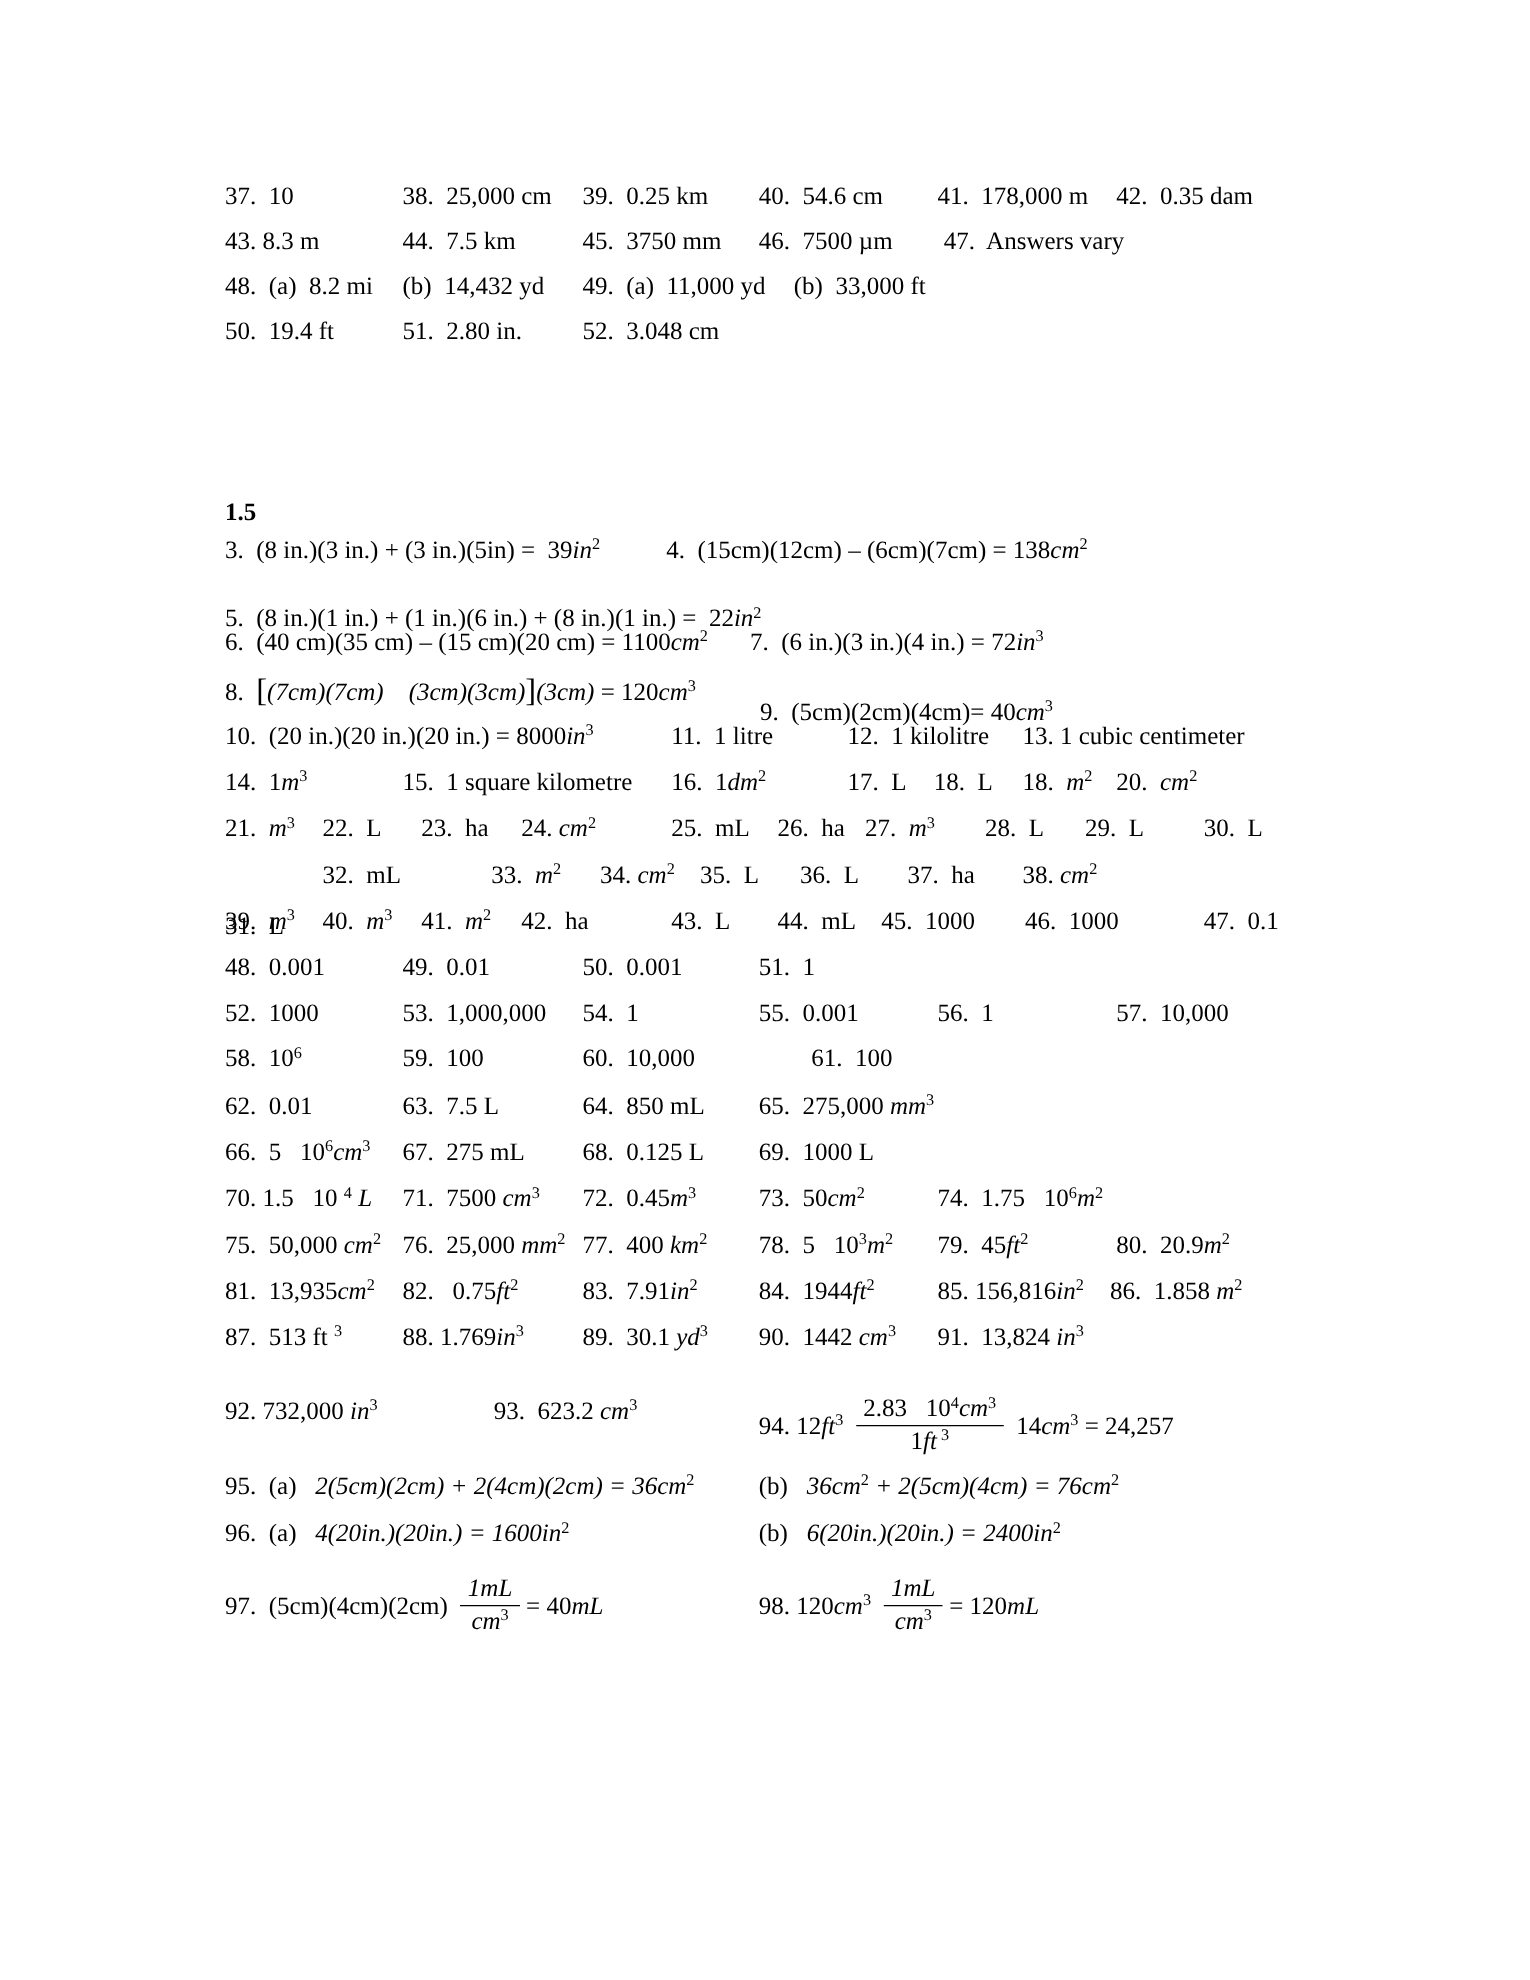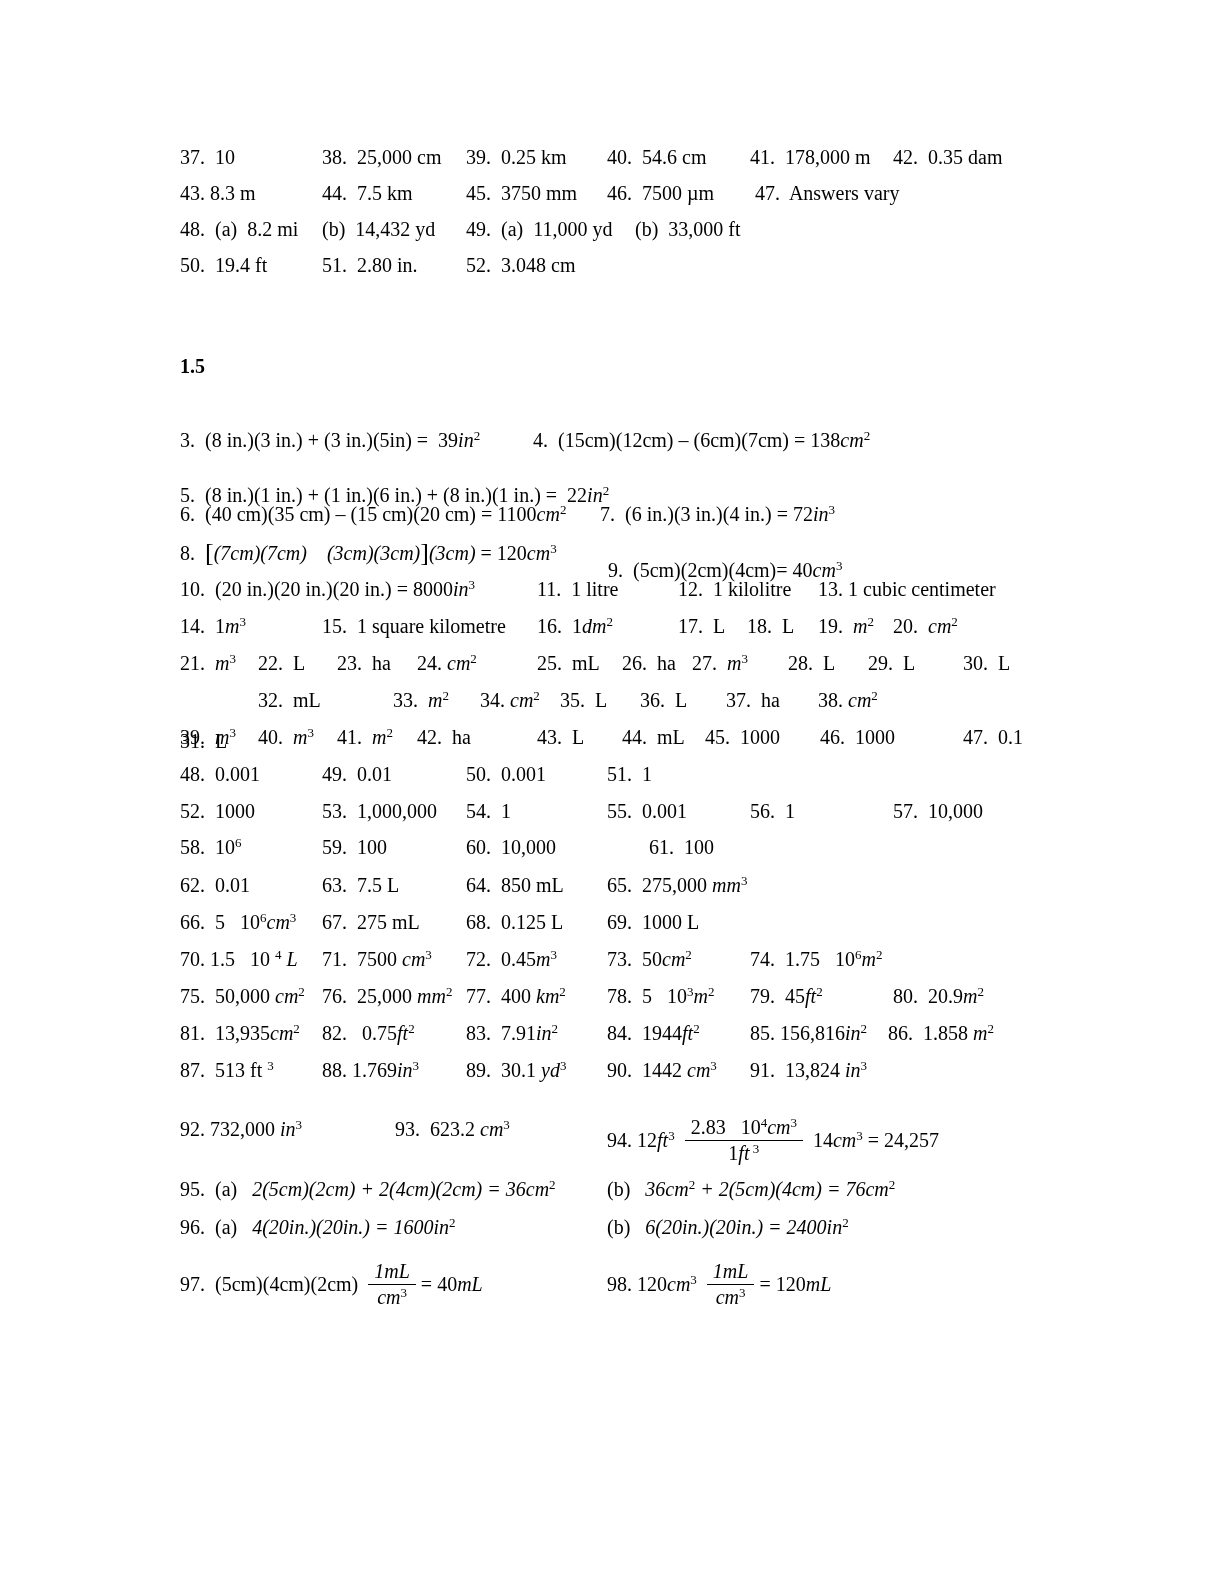--- a/index.html
+++ b/index.html
@@ -22,21 +22,21 @@
   .lg { font-size: 26px; line-height: 1; position: relative; top: 1px; }
   .frac {
     display: inline-block;
     vertical-align: middle;
     text-align: center;
     position: relative;
     top: -2px;
   }
   .frac .num { display: block; border-bottom: 1.4px solid #000; padding: 0 6px 1px 6px; }
   .frac .den { display: block; padding: 1px 6px 0 6px; }
-  .heading { position: absolute; left: 180px; font-weight: bold; }
+  .heading { position: absolute; left: 180px; font-weight: bold; margin-top: 44px; }
 </style>
 </head>
 <body>
 
 <div class="page">
   <div class="heading" style="top: 355px;">1.5</div>
   <div class="content">
       <div class="line" style="top: 146px;">
         <span class="seg" style="left: 0px;"><span>37.  10</span></span>
         <span class="seg" style="left: 142px;"><span>38.  25,000 cm</span></span>
@@ -83,21 +83,21 @@
         <span class="seg" style="left: 357px;"><span>11.  1 litre</span></span>
         <span class="seg" style="left: 498px;"><span>12.  1 kilolitre</span></span>
         <span class="seg" style="left: 638px;"><span>13. 1 cubic centimeter</span></span>
       </div>
       <div class="line" style="top: 615px;">
         <span class="seg" style="left: 0px;"><span>14.  1</span><span class="i">m</span><span class="sup">3</span></span>
         <span class="seg" style="left: 142px;"><span>15.  1 square kilometre</span></span>
         <span class="seg" style="left: 357px;"><span>16.  1</span><span class="i">dm</span><span class="sup">2</span></span>
         <span class="seg" style="left: 498px;"><span>17.  L</span></span>
         <span class="seg" style="left: 567px;"><span>18.  L</span></span>
-        <span class="seg" style="left: 638px;"><span>19.  </span><span class="i">m</span><span class="sup">2</span></span>
+        <span class="seg" style="left: 638px;"><span>18.  </span><span class="i">m</span><span class="sup">2</span></span>
         <span class="seg" style="left: 713px;"><span>20.  </span><span class="i">cm</span><span class="sup">2</span></span>
       </div>
       <div class="line" style="top: 652px;">
         <span class="seg" style="left: 0px;"><span>21.  </span><span class="i">m</span><span class="sup">3</span></span>
         <span class="seg" style="left: 78px;"><span>22.  L</span></span>
         <span class="seg" style="left: 157px;"><span>23.  ha</span></span>
         <span class="seg" style="left: 237px;"><span>24. </span><span class="i">cm</span><span class="sup">2</span></span>
         <span class="seg" style="left: 357px;"><span>25.  mL</span></span>
         <span class="seg" style="left: 442px;"><span>26.  ha</span></span>
         <span class="seg" style="left: 512px;"><span>27.  </span><span class="i">m</span><span class="sup">3</span></span>

